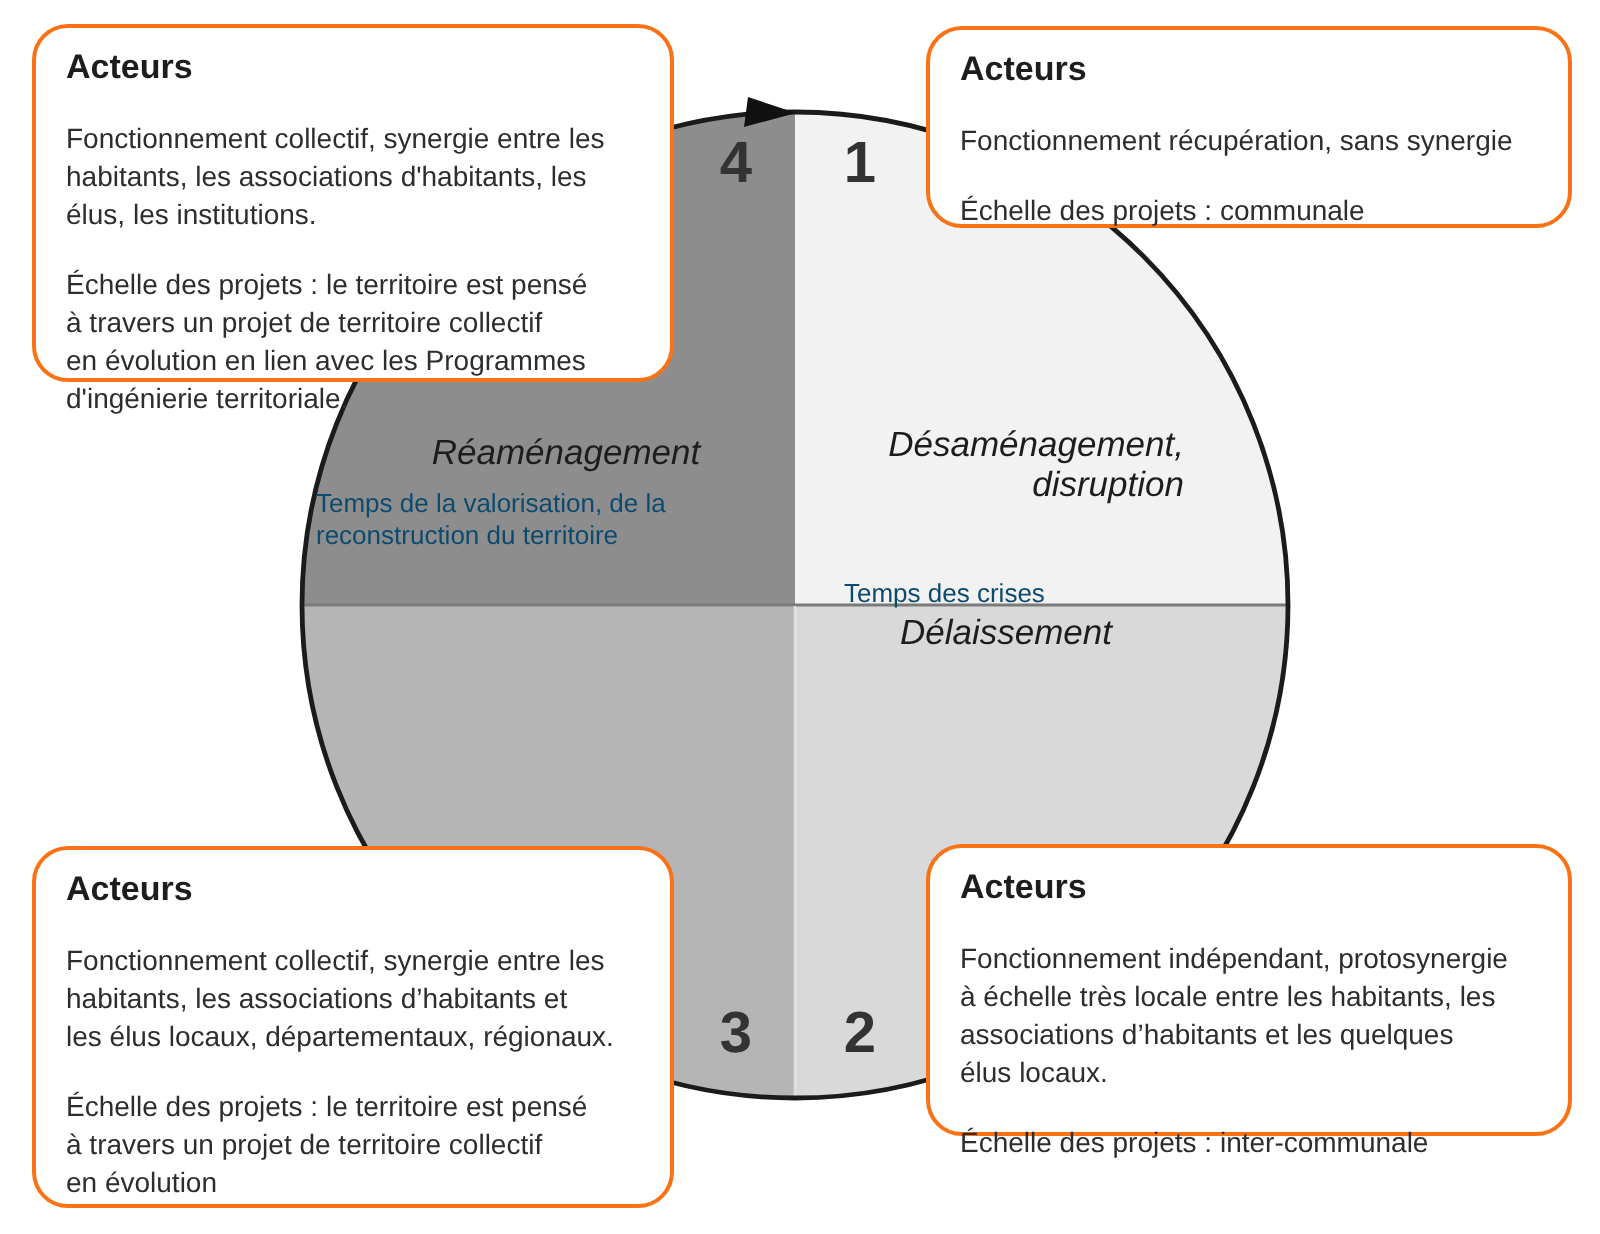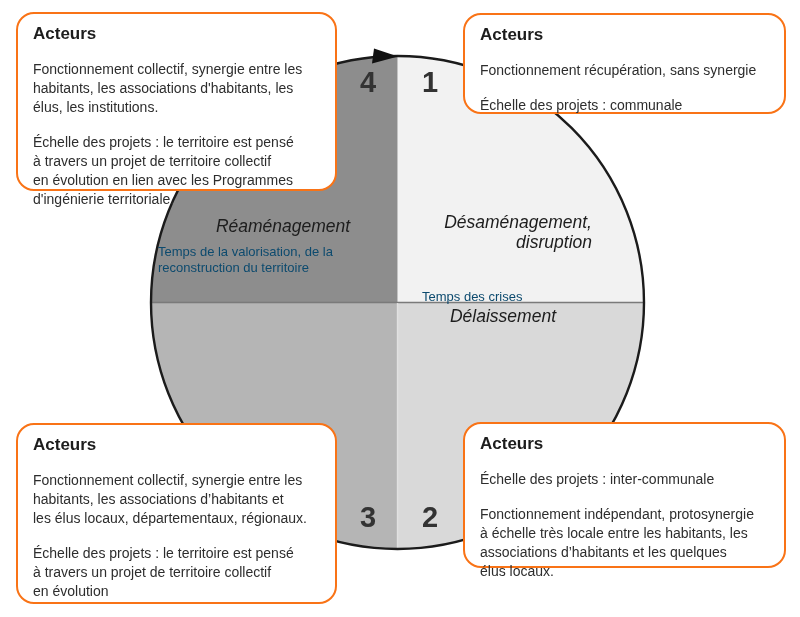--- a/index.html
+++ b/index.html
@@ -110,20 +110,20 @@
     <p>Fonctionnement collectif, synergie entre les
 habitants, les associations d’habitants et
 les élus locaux, départementaux, régionaux.</p>
     <p>Échelle des projets : le territoire est pensé
 à travers un projet de territoire collectif
 en évolution</p>
   </div>
 
   <div class="callout" id="box-br">
     <h3>Acteurs</h3>
-    <p>Échelle des projets : inter-communale</p>
     <p>Fonctionnement indépendant, protosynergie
 à échelle très locale entre les habitants, les
 associations d’habitants et les quelques
 élus locaux.</p>
+    <p>Échelle des projets : inter-communale</p>
   </div>
 
 </div>
 
 </body></html>

